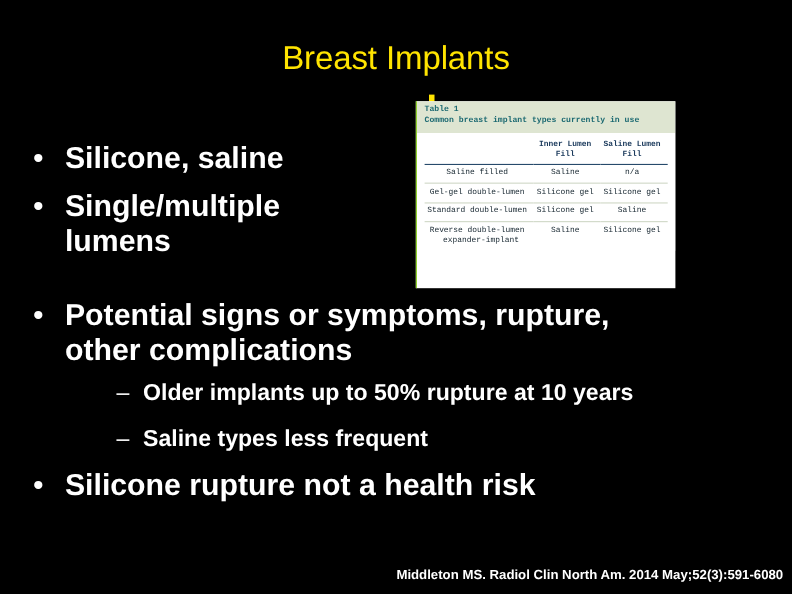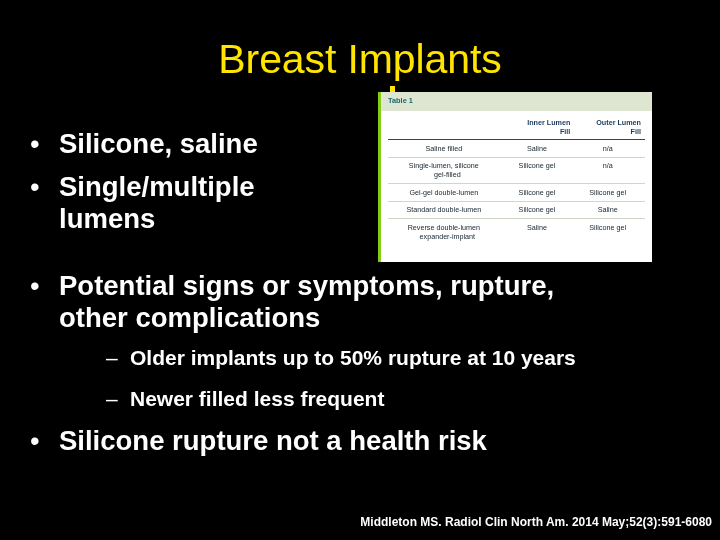--- a/index.html
+++ b/index.html
@@ -22,21 +22,21 @@
 
   
   .slide-title {
     position: absolute;
     left: 0;
     top: 38px;
     width: 720px;
     text-align: center;
     color: #ffe400;
     font-family: "Liberation Sans", sans-serif;
-    font-size: 41px;
+    font-size: 30px;
     font-weight: 400;
     line-height: 1.05;
     letter-spacing: -0.1px;
     white-space: nowrap;
   }
 
   
   .body-list {
     position: absolute;
     left: 30px;
@@ -86,26 +86,26 @@
   .b3 { position: absolute; left: 0;  top: 142px; width: 600px; }
   .sb1 { position: absolute; left: 38px; top: 217px; width: 560px; }
   .sb2 { position: absolute; left: 38px; top: 258px; width: 560px; }
   .b4 { position: absolute; left: 0;  top: 297px; width: 600px; }
 
   
   .table-figure {
     position: absolute;
     left: 378px;
     top: 92px;
-    width: 274px;
+    width: 236px;
     height: 170px;
     background: #ffffff;
-    font-family: Liberation Sans, sans-serif;
+    font-family: Liberation Mono, monospace;
     overflow: hidden;
-    border-left: 3px solid #84cc16;
+    border-left: 1px solid #84cc16;
   }
   .tf-caption {
     background: #dee5d1;
     padding: 4px 7px 5px 7px;
     color: #1d6a72;
     font-size: 7.4px;
     font-weight: bold;
     line-height: 1.32;
   }
   .tf-caption .cap-num { display: block; }
@@ -115,21 +115,21 @@
     padding: 0 7px;
   }
   table.tf {
     width: 100%;
     border-collapse: collapse;
     font-size: 7.2px;
   }
   table.tf th {
     color: #1b3a5c;
     font-weight: bold;
-    text-align: right;
+    text-align: center;
     vertical-align: bottom;
     padding: 7px 4px 3px 0;
     border-bottom: 1.3px solid #274a6b;
     line-height: 1.28;
   }
   table.tf th.spacer {
     border-bottom: 1.3px solid #274a6b;
   }
   table.tf td {
     color: #14242e;
@@ -196,76 +196,69 @@
       <span class="text">Potential signs or symptoms, rupture, other complications</span>
     </div>
 
     <div class="bullet lvl2 sb1">
       <span class="marker">–</span>
       <span class="text">Older implants up to 50% rupture at 10 years</span>
     </div>
 
     <div class="bullet lvl2 sb2">
       <span class="marker">–</span>
-      <span class="text">Newer filled less frequent</span>
+      <span class="text">Saline types less frequent</span>
     </div>
 
     <div class="bullet lvl1 b4">
       <span class="marker">•</span>
       <span class="text">Silicone rupture not a health risk</span>
     </div>
 
   </div>
 
   <div class="paste-artifact"></div>
 
   <div class="table-figure">
 
     <div class="tf-caption">
       <span class="cap-num">Table 1</span>
+      <span class="cap-txt">Common breast implant types currently in use</span>
     </div>
 
     <div class="tf-body">
       <table class="tf">
         <colgroup>
           <col class="c1">
             <col class="c2">
             <col class="c3">
         </colgroup>
         <thead>
           <tr>
             <th class="spacer"></th>
             <th>
               <span>Inner Lumen</span><br>
               <span>Fill</span>
             </th>
             <th>
-              <span>Outer Lumen</span><br>
+              <span>Saline Lumen</span><br>
               <span>Fill</span>
             </th>
           </tr>
         </thead>
         <tbody>
           <tr>
             <td class="hang">
               <span>Saline filled</span>
             </td>
             <td>Saline</td>
             <td>n/a</td>
           </tr>
           <tr>
             <td class="hang">
-              <span>Single-lumen, silicone</span>
-              <span class="cont">gel-filled</span>
-            </td>
-            <td>Silicone gel</td>
-            <td>n/a</td>
-          </tr>
-          <tr>
-            <td class="hang">
               <span>Gel-gel double-lumen</span>
             </td>
             <td>Silicone gel</td>
             <td>Silicone gel</td>
           </tr>
           <tr>
             <td class="hang">
               <span>Standard double-lumen</span>
             </td>
             <td>Silicone gel</td>

